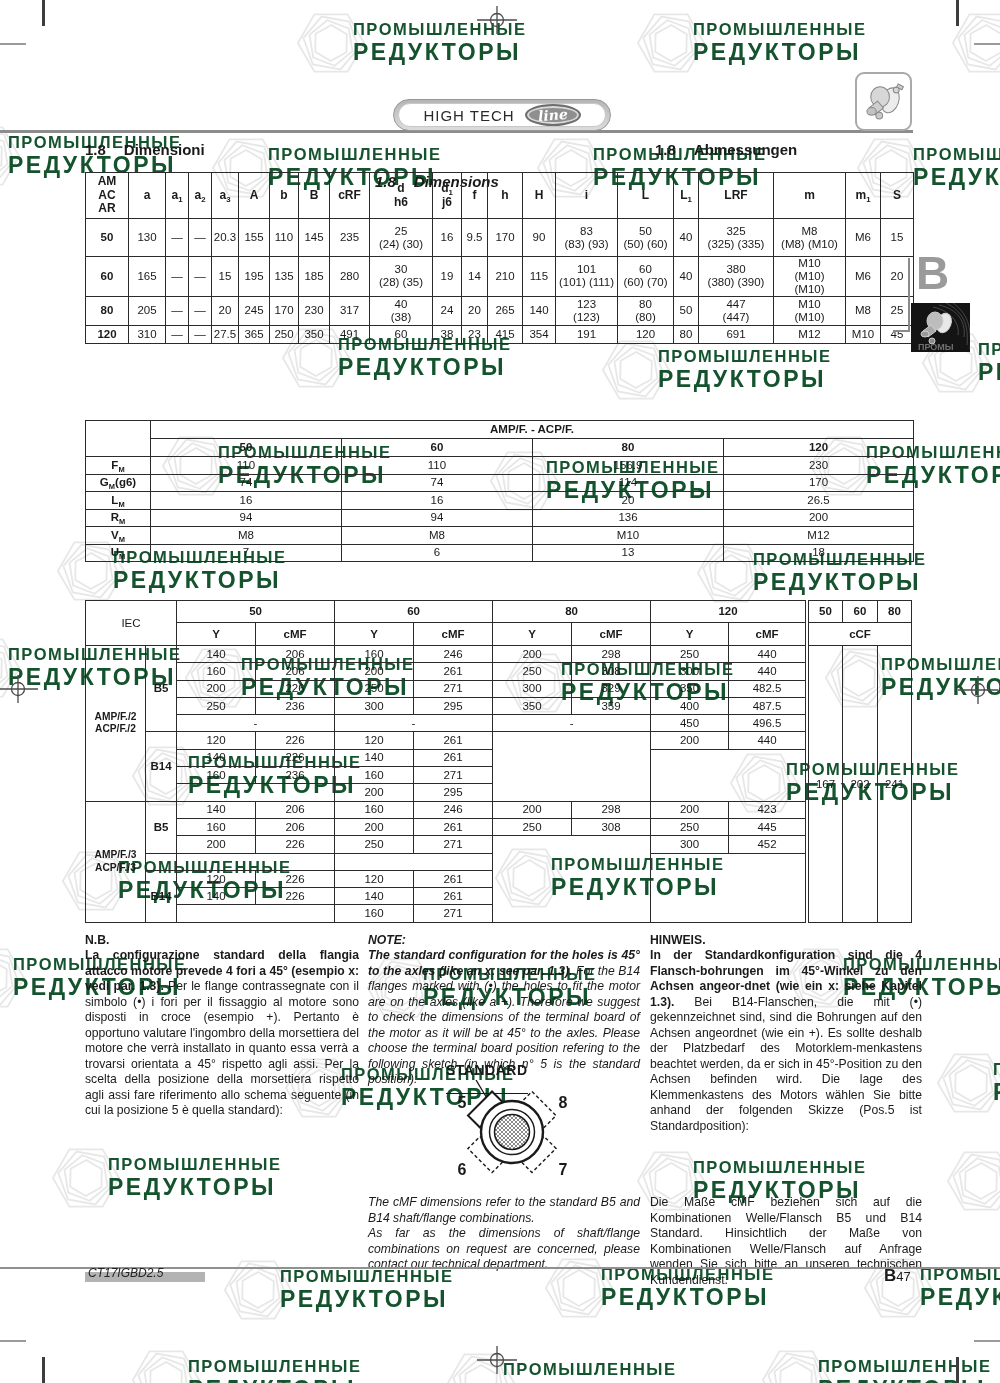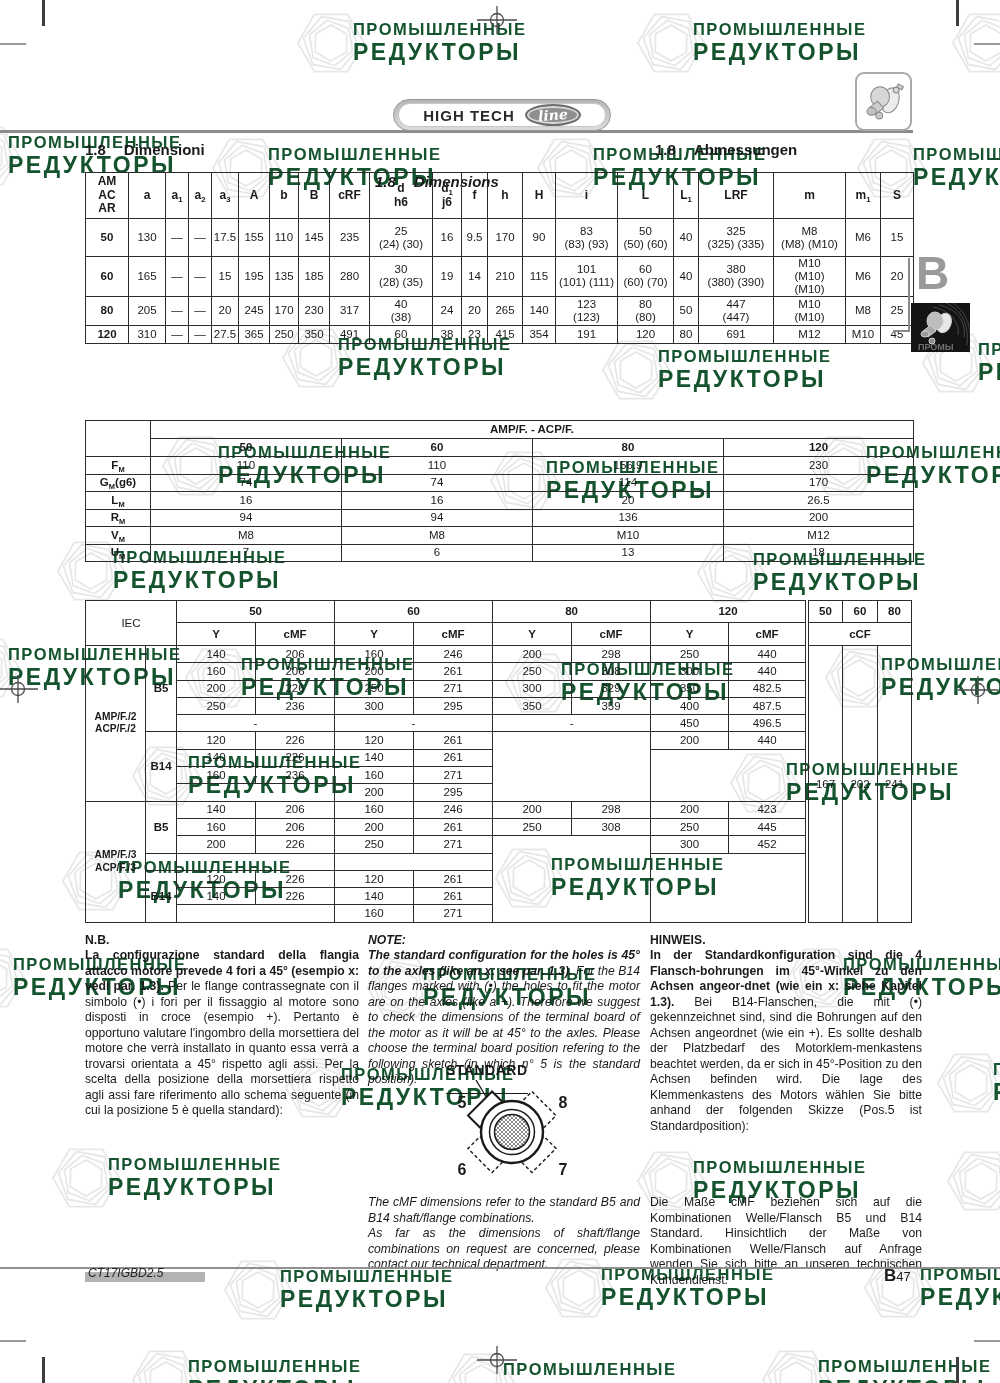--- a/index.html
+++ b/index.html
@@ -16,21 +16,21 @@
   .wm .l2 { font-size:23px; font-weight:bold; letter-spacing:2.5px; }
   .wm > div { margin-left:-14px; }
 
   
   #hdr-line { left:0; top:130px; width:913px; height:3px; background:#8c8c8c; }
   #pill { left:393px; top:99px; width:218px; height:32px; border-radius:16px;
           background:linear-gradient(#b5b5b5,#dcdcdc); border:1px solid #979797;
           display:flex; align-items:center; justify-content:center; }
   #pill-inner { width:208px; height:24px; background:#fff; border-radius:12px; border:1px solid #c8c8c8;
           display:flex; align-items:center; justify-content:center; gap:10px; }
-  #pill-inner .main { font-size:15px; font-weight:bold; letter-spacing:1px; color:#2a2a2a; }
+  #pill-inner .main { font-size:15px; font-weight:normal; letter-spacing:1px; color:#2a2a2a; }
   .line-oval { display:inline-flex; align-items:center; justify-content:center; width:56px; height:22px;
           background:#8f8f8f; border:2px solid #6e6e6e; border-radius:50%; box-shadow:inset 0 0 0 2px #d9d9d9; }
   .line-oval i { color:#ffffff; font-family:"DejaVu Serif", serif; font-style:italic; font-weight:bold; font-size:14px; transform:rotate(-4deg); }
 
   #imgbox { left:855px; top:72px; width:57px; height:59px; border:2px solid #a9a9a9; border-radius:9px; background:#fff;
           display:flex; align-items:center; justify-content:center; }
 
   .title { top:141px; font-size:15px; font-weight:bold; }
   .title .num { margin-right:18px; }
   .title.en { font-style:italic;margin-top:32px; }
@@ -657,21 +657,21 @@
             <th>m<sub>1</sub></th>
             <th>S</th>
           </tr>
         </thead>
       <tbody>
           <tr>
             <td class="b">50</td>
             <td>130</td>
             <td>—</td>
             <td>—</td>
-            <td>17.5</td>
+            <td>20.3</td>
             <td>155</td>
             <td>110</td>
             <td>145</td>
             <td>235</td>
             <td>25
 (24) (30)</td>
             <td>16</td>
             <td>9.5</td>
             <td>170</td>
             <td>90</td>

